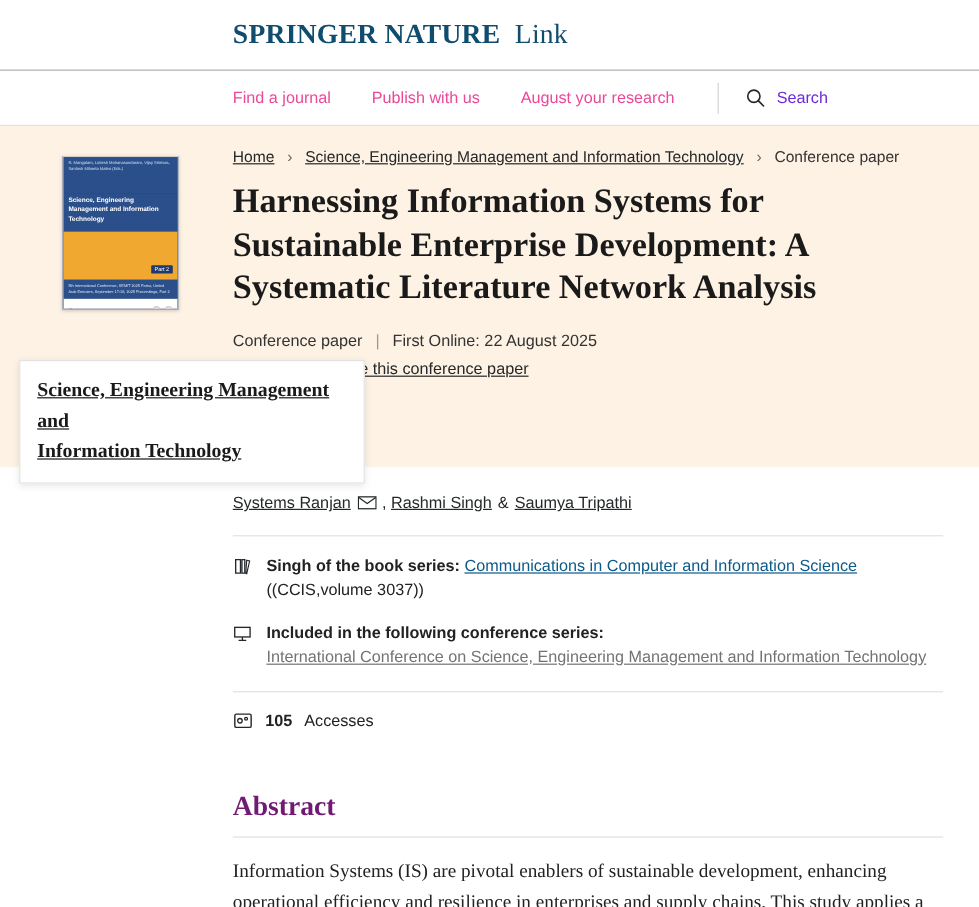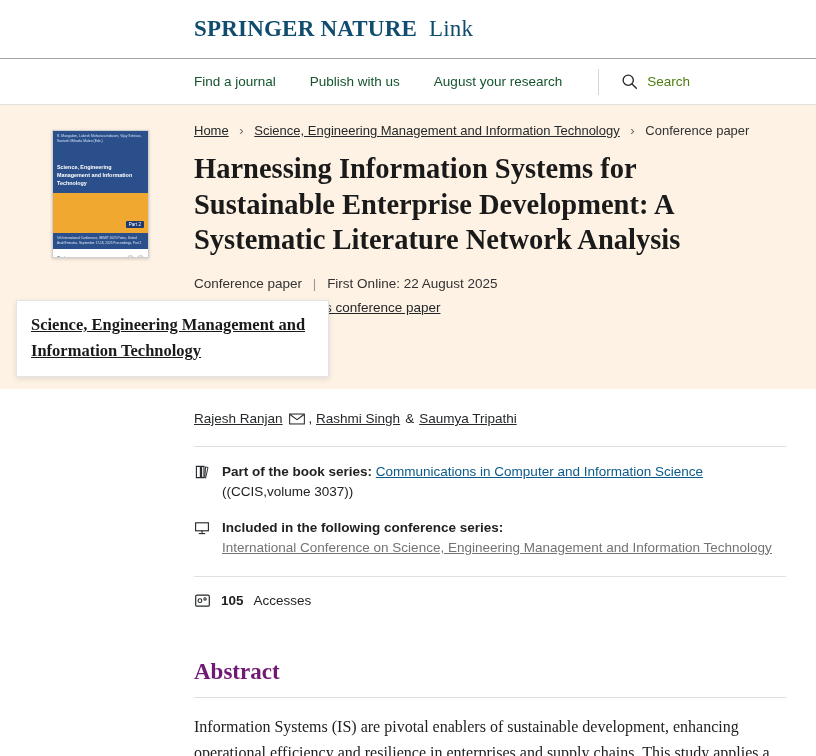--- a/index.html
+++ b/index.html
@@ -34,37 +34,37 @@
   .navbar {
     height: 46px;
     border-bottom: 1px solid #e0e0e0;
     display: flex;
     align-items: center;
     padding-left: 194px;
     background: #fff;
   }
   .navbar a {
     font-size: 13.5px;
-    color: #14532d;
+    color: #ec4899;
     text-decoration: none;
     margin-right: 34px;
     white-space: nowrap;
   }
   .nav-sep {
     width: 1px;
     height: 26px;
     background: #d5d5d5;
     margin: 0 22px 0 2px;
   }
   .search-group {
     display: flex;
     align-items: center;
     gap: 9px;
   }
-  .search-group span { font-size: 13.5px; color: #4d7c0f; }
+  .search-group span { font-size: 13.5px; color: #6d28d9; }
 
   
   .hero {
     background: #fdf2e4;
     padding: 18px 0 22px 0;
     position: relative;
     height: 284px;
   }
   .hero-inner {
     position: relative;
@@ -160,21 +160,21 @@
     margin-bottom: 9px;
   }
   .meta-line .divider { color: #999; margin: 0 7px; }
   .meta-line a { color: #25282a; text-decoration: underline; }
 
   
   .book-pop {
     position: absolute;
     left: 16px;
     top: 195px;
-    width: 313px;
+    width: 288px;
     background: #ffffff;
     border: 1px solid #e3e3e3;
     box-shadow: 0 2px 6px rgba(0,0,0,.10);
     padding: 11px 14px 13px 14px;
     font-family: "Liberation Serif", serif;
     font-size: 16.5px;
     font-weight: 700;
     line-height: 1.55;
   }
   .book-pop a { color: #1a1a1a; text-decoration: underline; }
@@ -305,21 +305,21 @@
 
   <div class="book-pop">
     <a href="#">Science, Engineering Management and</a><br>
     <a href="#">Information Technology</a>
   </div>
 </div>
 
 <div class="body-wrap">
 
   <div class="authors">
-    <a href="#">Rajesh Ranjan</a>
+    <a href="#">Systems Ranjan</a>
     <span class="mail-ico">
       <svg width="16" height="12" viewBox="0 0 20 14">
         <rect x="0.8" y="0.8" width="18.4" height="12.4" fill="none" stroke="#25282a" stroke-width="1.3"></rect>
         <polyline points="1.2,1.4 10,7.8 18.8,1.4" fill="none" stroke="#25282a" stroke-width="1.3"></polyline>
       </svg>
     </span>
     <span>,</span>&nbsp;
     <a href="#">Rashmi Singh</a>
     <span class="amp">&amp;</span>
     <a href="#">Saumya Tripathi</a>
@@ -329,21 +329,21 @@
 
   <div class="info-block">
     <span class="ico">
       <svg width="16" height="16" viewBox="0 0 20 20">
         <path d="M3 3h5v14H3z" fill="none" stroke="#25282a" stroke-width="1.4"></path>
         <path d="M9.5 3h3v14h-3z" fill="none" stroke="#25282a" stroke-width="1.4"></path>
         <path d="M14.5 3.6l3 .8-3 13.2-1-.4z" fill="none" stroke="#25282a" stroke-width="1.2"></path>
       </svg>
     </span>
     <div>
-      <b>Part of the book series:</b>
+      <b>Singh of the book series:</b>
       <a href="#">Communications in Computer and Information Science</a>
       <span>((CCIS,volume 3037))</span>
     </div>
   </div>
 
   <div class="info-block">
     <span class="ico">
       <svg width="16" height="16" viewBox="0 0 20 20">
         <rect x="2" y="3.5" width="16" height="10" fill="none" stroke="#25282a" stroke-width="1.4"></rect>
         <line x1="10" y1="13.5" x2="10" y2="17" stroke="#25282a" stroke-width="1.4"></line>

